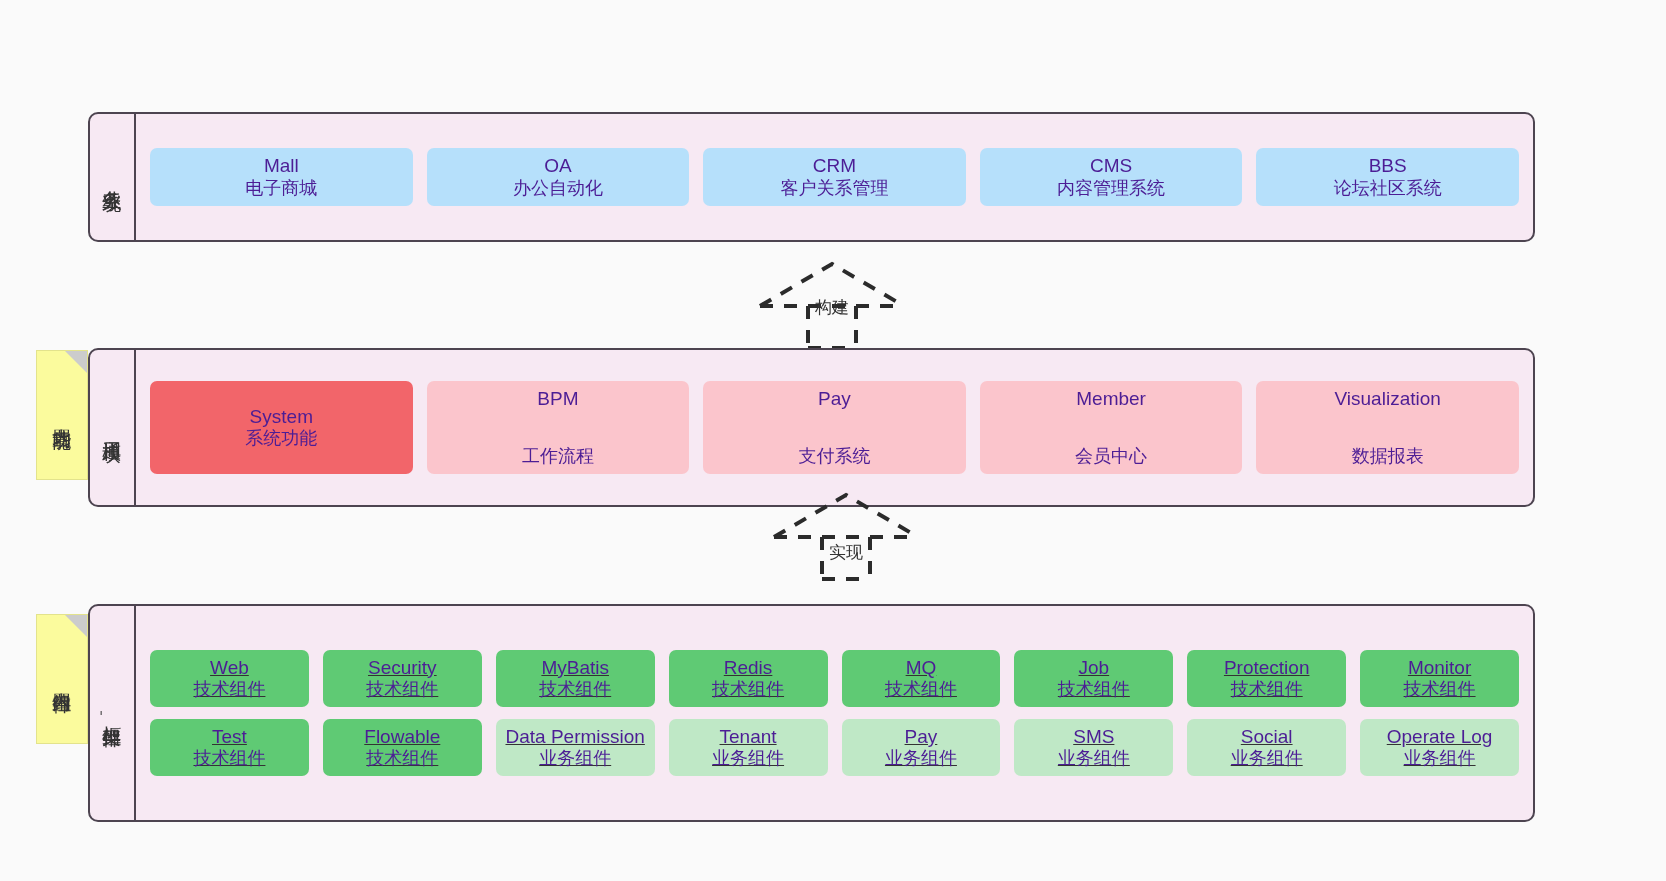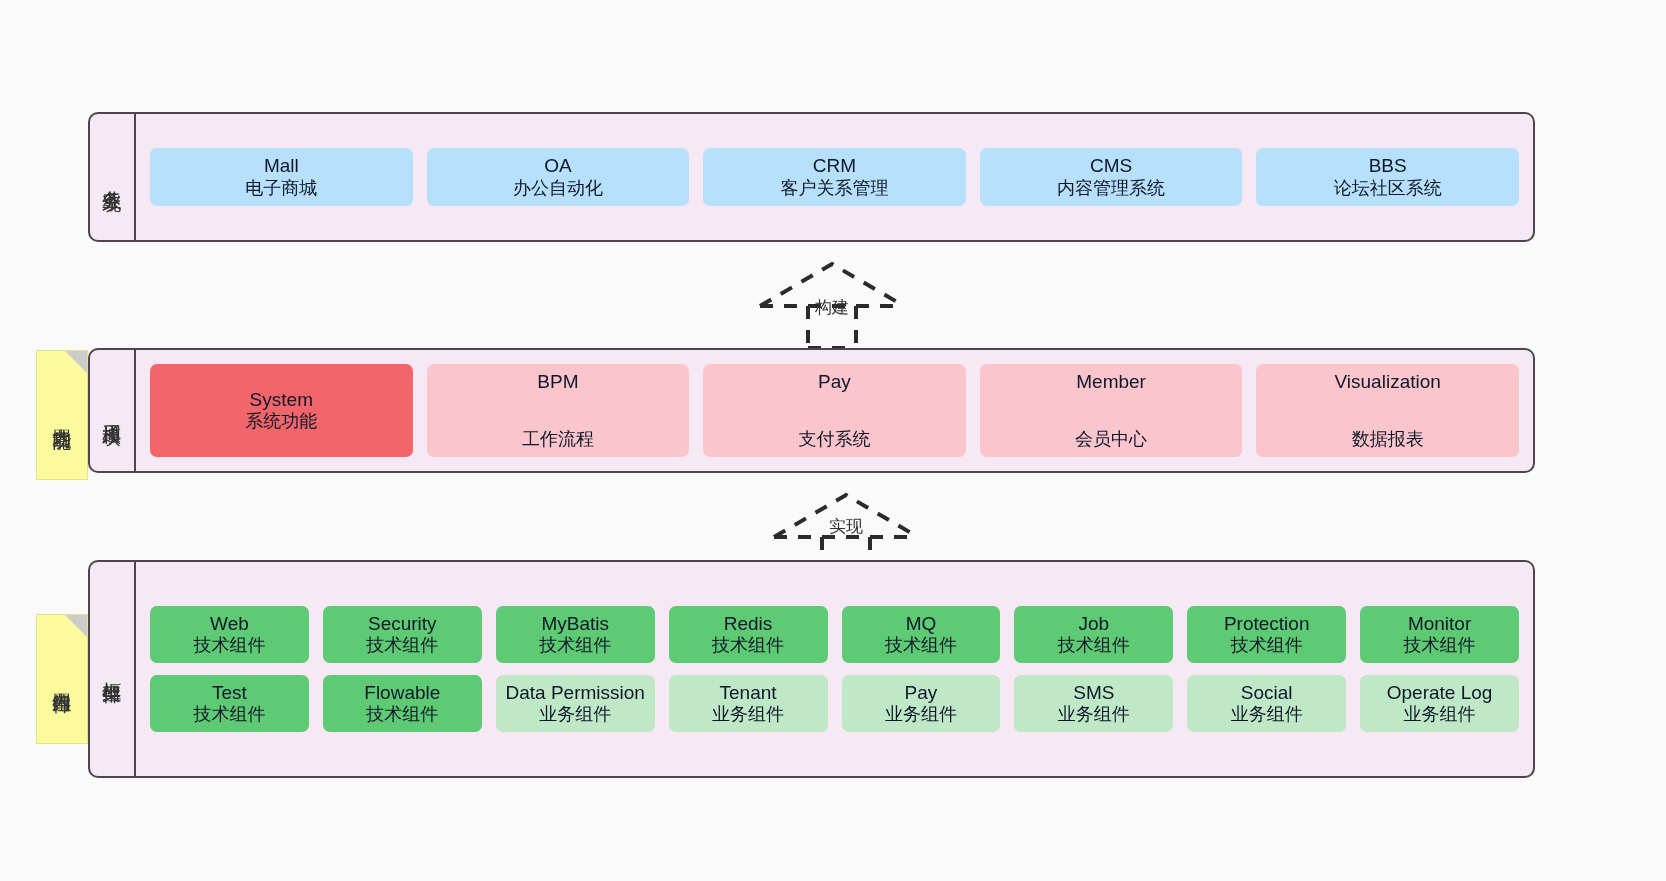--- a/index.html
+++ b/index.html
@@ -64,21 +64,21 @@
   
   .node {
     flex: 1 1 0;
     border-radius: 7px;
     display: flex;
     flex-direction: column;
     align-items: center;
     justify-content: center;
     text-align: center;
     line-height: 1.22;
-    color: #0f172a;
+    color: #4c1d95;
     padding: 6px 4px;
     box-sizing: border-box;
   }
   .node .n-title { font-size: 19px; }
   .node .n-sub   { font-size: 18px; }
 
   .node.blue        { background: #b6e0fb; }
   .node.red         { background: #f2656a; }
   .node.pink        { background: #fbc5cc; gap: 36px; }
   .node.green       { background: #5fca74; }
@@ -167,21 +167,21 @@
     <path d="M 56 90 L 104 90" fill="none" stroke="#2b2b2b" stroke-width="4" stroke-dasharray="13,11"></path>
   </svg>
   <span class="arrow-label" style="top:38px;">构建</span>
 </div>
 
 <div class="sticky" style="left:36px; top:350px; width:52px; height:130px;">
   <span class="fold"></span>
   <span>内置功能</span>
 </div>
 
-<div class="layer" id="layer-module" style="left:88px; top:348px; width:1447px; height:125px;">
+<div class="layer" id="layer-module" style="left:88px; top:348px; width:1447px; height:159px;">
   <div class="layer-title">通用模块</div>
   <div class="layer-body">
     <div class="row">
       <div class="node red">
         <span class="n-title">System</span>
         <span class="n-sub">系统功能</span>
       </div>
       <div class="node pink">
         <span class="n-title">BPM</span>
         <span class="n-sub">工作流程</span>
@@ -203,29 +203,29 @@
 </div>
 
 <div class="uml-arrow" style="left:766px; top:489px; width:160px; height:92px;">
   <svg width="160" height="92" viewBox="0 0 160 92">
     <path d="M 8 48 L 80 6 L 152 48" fill="none" stroke="#2b2b2b" stroke-width="4" stroke-dasharray="13,11" stroke-linecap="butt"></path>
     <path d="M 8 48 L 152 48" fill="none" stroke="#2b2b2b" stroke-width="4" stroke-dasharray="13,11"></path>
     <path d="M 56 48 L 56 92" fill="none" stroke="#2b2b2b" stroke-width="4" stroke-dasharray="13,11"></path>
     <path d="M 104 48 L 104 92" fill="none" stroke="#2b2b2b" stroke-width="4" stroke-dasharray="13,11"></path>
     <path d="M 56 90 L 104 90" fill="none" stroke="#2b2b2b" stroke-width="4" stroke-dasharray="13,11"></path>
   </svg>
-  <span class="arrow-label" style="top:26px;font-family:Liberation Mono, monospace;">实现</span>
+  <span class="arrow-label" style="top:52px;font-family:Liberation Mono, monospace;">实现</span>
 </div>
 
 <div class="sticky" style="left:36px; top:614px; width:52px; height:130px;">
   <span class="fold"></span>
   <span>内置组件</span>
 </div>
 
-<div class="layer" id="layer-framework" style="left:88px; top:560px; width:1447px; height:218px;">
+<div class="layer" id="layer-framework" style="left:88px; top:604px; width:1447px; height:218px;text-decoration:underline;">
   <div class="layer-title">框架组件</div>
   <div class="layer-body">
 
     <div class="row">
       <div class="node green">
         <span class="n-title">Web</span>
         <span class="n-sub">技术组件</span>
       </div>
       <div class="node green">
         <span class="n-title">Security</span>

